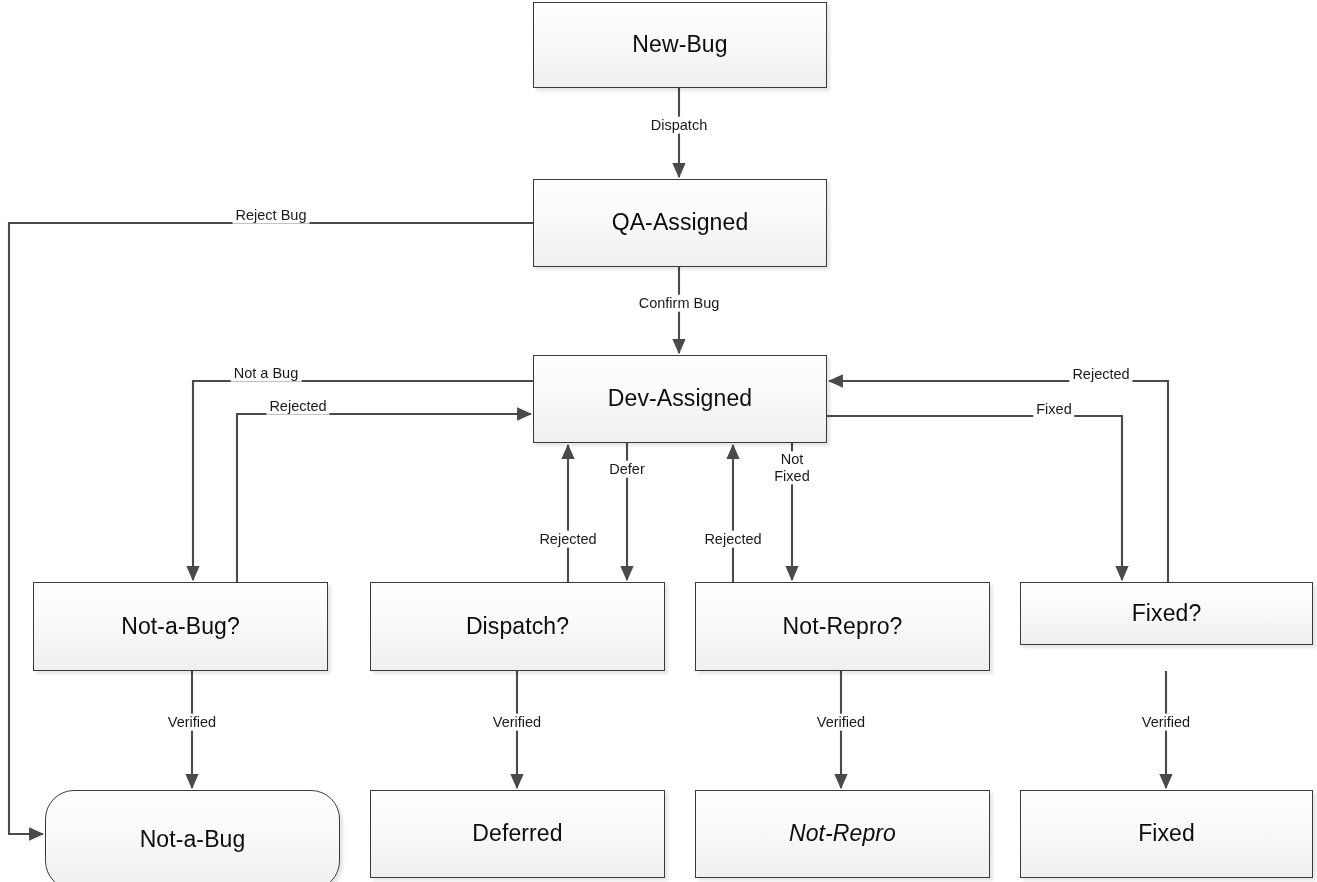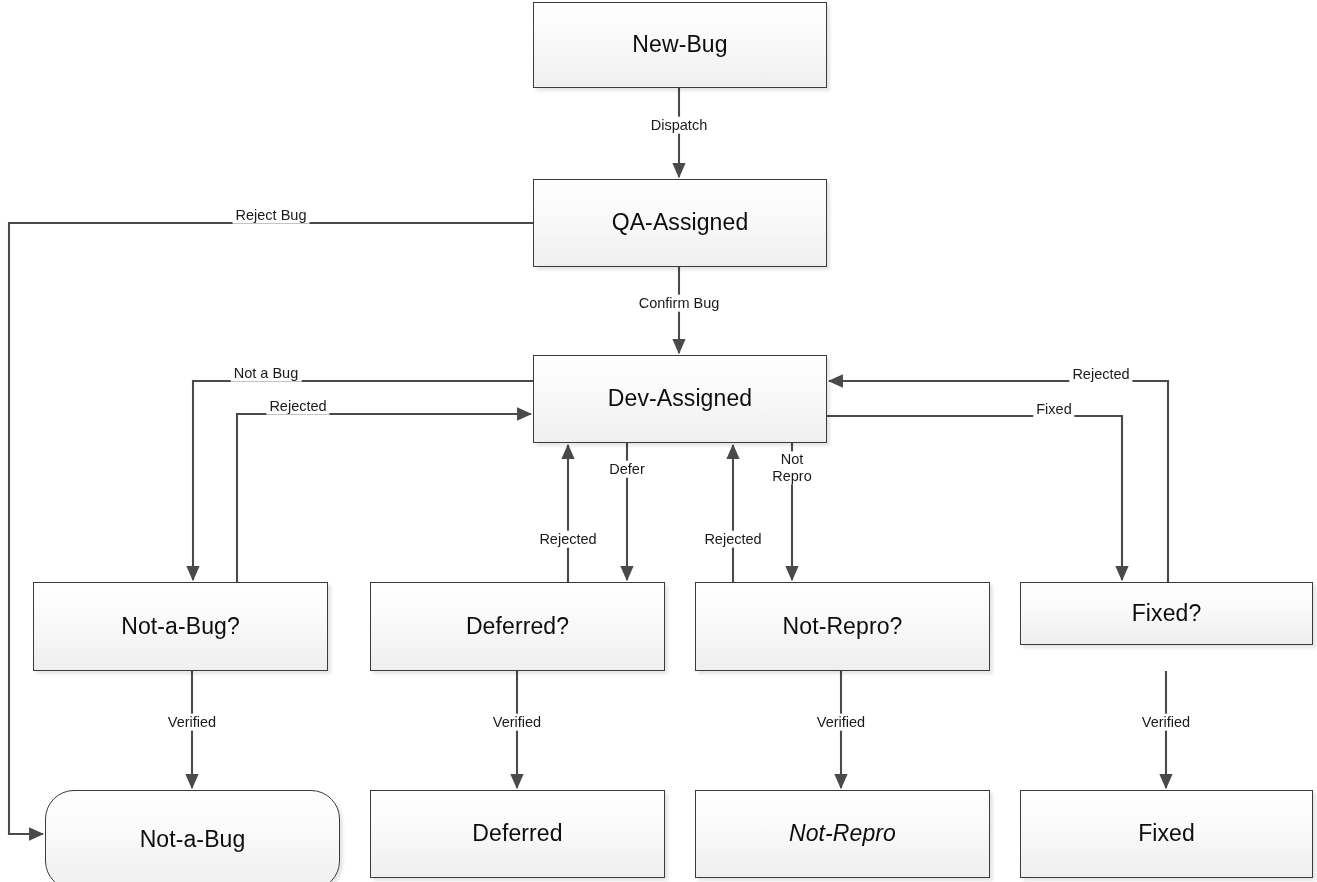--- a/index.html
+++ b/index.html
@@ -105,21 +105,21 @@
   <div class="node" style="left:533px;top:2px;width:294px;height:86px;">
     <span class="node-label">New-Bug</span>
   </div>
   <div class="node" style="left:533px;top:355px;width:294px;height:88px;">
     <span class="node-label">Dev-Assigned</span>
   </div>
   <div class="node" style="left:33px;top:582px;width:295px;height:89px;">
     <span class="node-label">Not-a-Bug?</span>
   </div>
   <div class="node" style="left:370px;top:582px;width:295px;height:89px;">
-    <span class="node-label">Deferred?</span>
+    <span class="node-label">Dispatch?</span>
   </div>
   <div class="node" style="left:695px;top:582px;width:295px;height:89px;">
     <span class="node-label">Not-Repro?</span>
   </div>
   <div class="node" style="left:1020px;top:582px;width:293px;height:63px;">
     <span class="node-label">Fixed?</span>
   </div>
   <div class="node" style="left:45px;top:790px;width:295px;height:100px;border-radius:29px;">
     <span class="node-label">Not-a-Bug</span>
   </div>
@@ -134,21 +134,21 @@
   </div>
 
   <div class="edge-label" style="left:679px;top:125px;transform:translate(-50%,-50%);">Dispatch</div>
   <div class="edge-label" style="left:271px;top:215px;transform:translate(-50%,-50%);">Reject Bug</div>
   <div class="edge-label" style="left:679px;top:303px;transform:translate(-50%,-50%);">Confirm Bug</div>
   <div class="edge-label" style="left:266px;top:373px;transform:translate(-50%,-50%);">Not a Bug</div>
   <div class="edge-label" style="left:298px;top:406px;transform:translate(-50%,-50%);">Rejected</div>
   <div class="edge-label" style="left:627px;top:469px;transform:translate(-50%,-50%);">Defer</div>
   <div class="edge-label" style="left:568px;top:539px;transform:translate(-50%,-50%);">Rejected</div>
   <div class="edge-label" style="left:792px;top:468px;transform:translate(-50%,-50%);">Not
-Repro</div>
+Fixed</div>
   <div class="edge-label" style="left:733px;top:539px;transform:translate(-50%,-50%);">Rejected</div>
   <div class="edge-label" style="left:1054px;top:409px;transform:translate(-50%,-50%);">Fixed</div>
   <div class="edge-label" style="left:1101px;top:374px;transform:translate(-50%,-50%);">Rejected</div>
   <div class="edge-label" style="left:192px;top:722px;transform:translate(-50%,-50%);">Verified</div>
   <div class="edge-label" style="left:517px;top:722px;transform:translate(-50%,-50%);">Verified</div>
   <div class="edge-label" style="left:841px;top:722px;transform:translate(-50%,-50%);">Verified</div>
   <div class="edge-label" style="left:1166px;top:722px;transform:translate(-50%,-50%);">Verified</div>
 
 </div>
 

